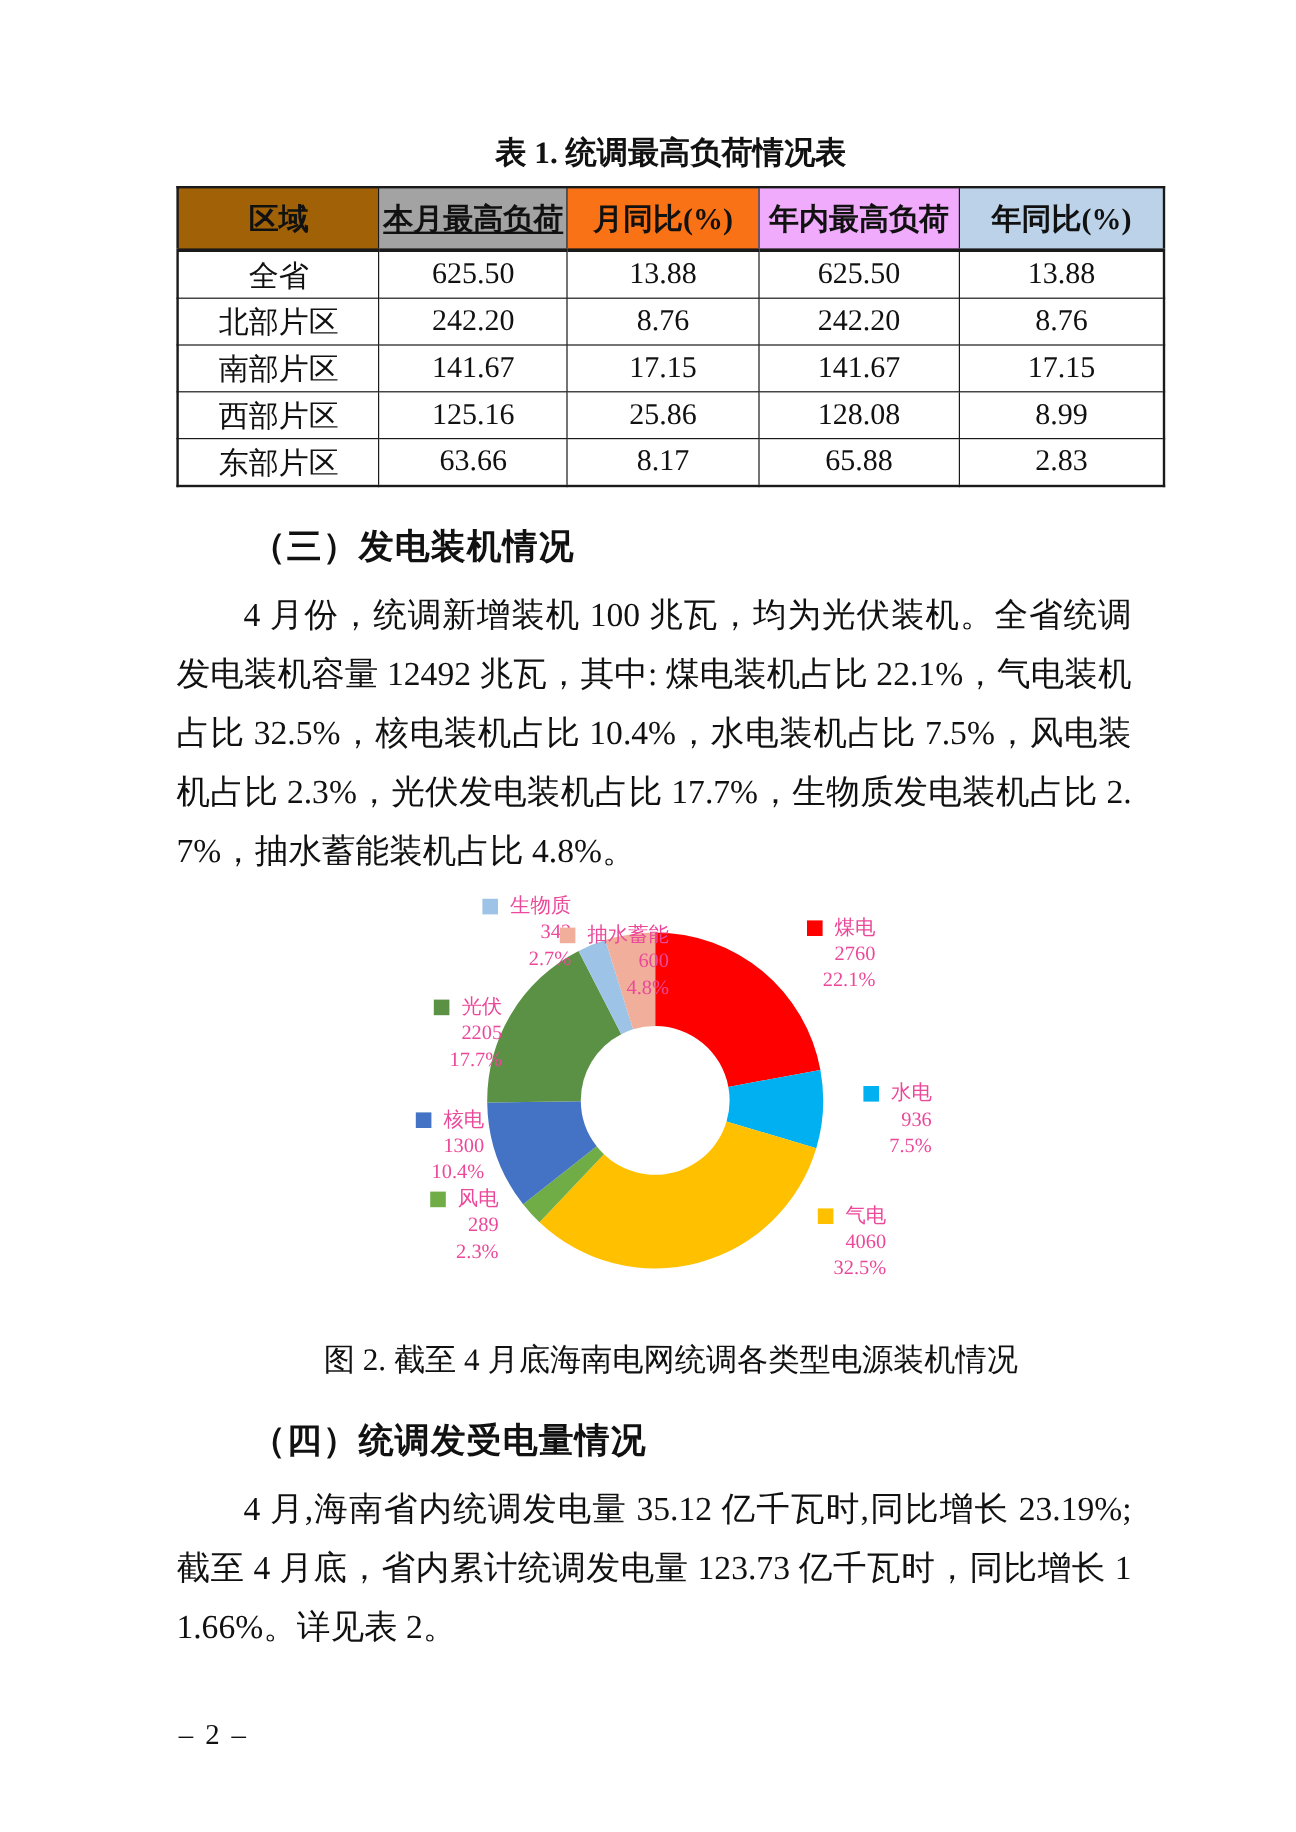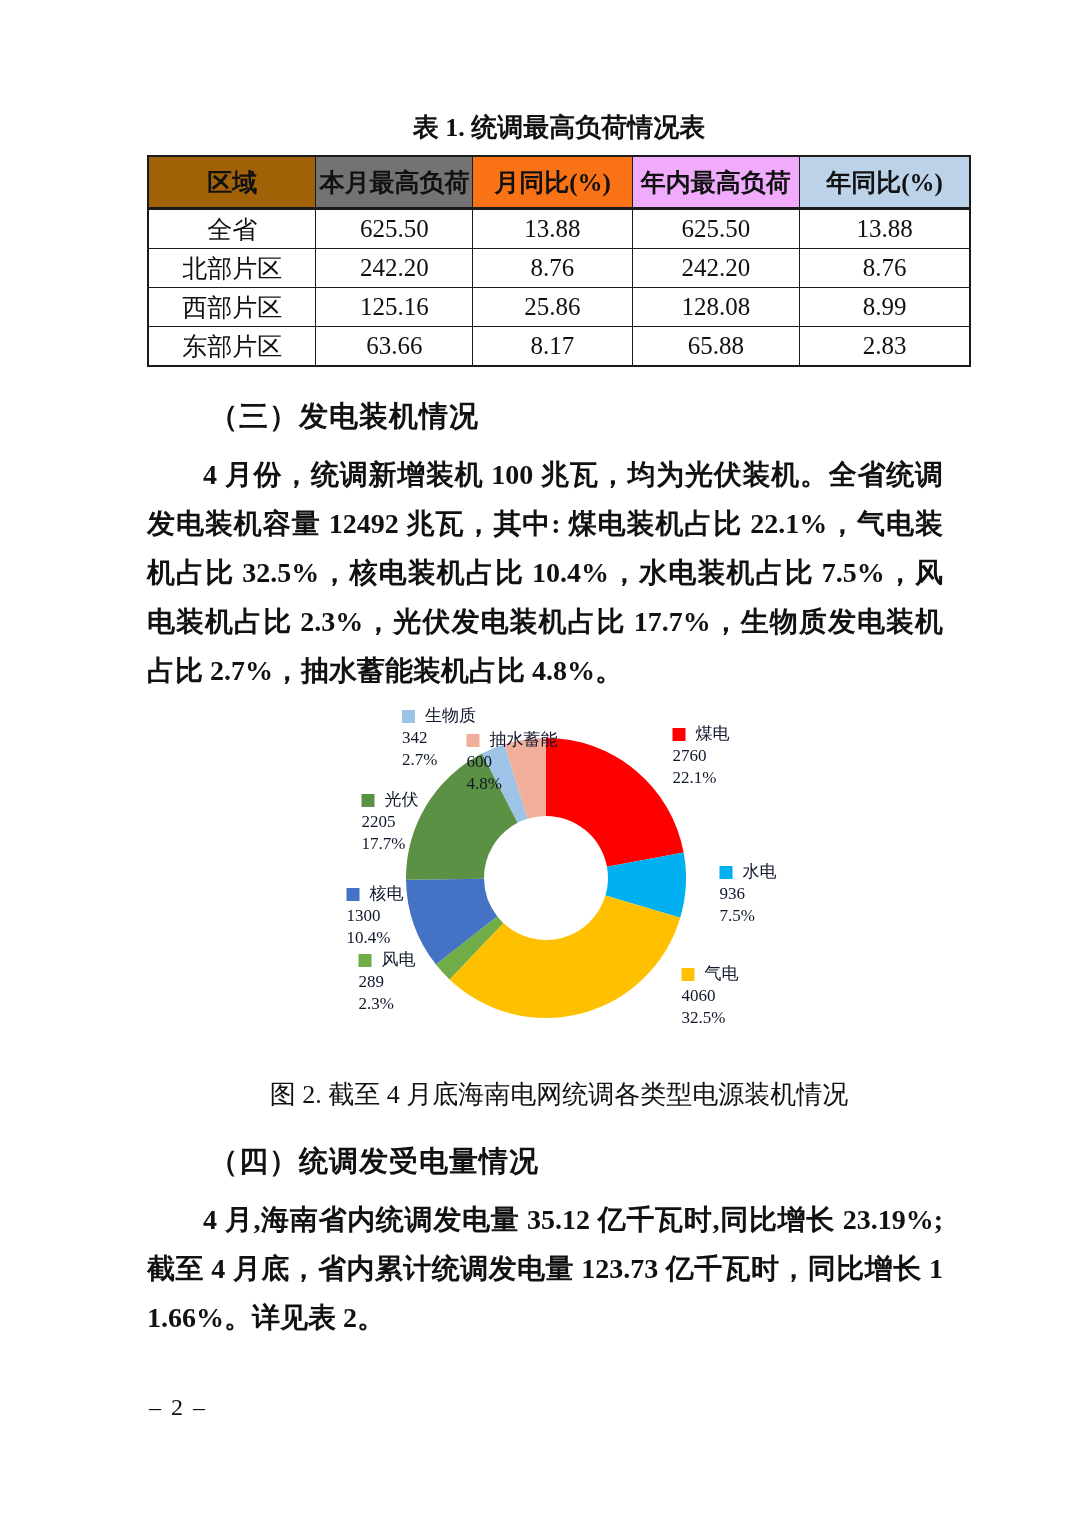--- a/index.html
+++ b/index.html
@@ -57,36 +57,35 @@
     letter-spacing: 1px;
   }
   .body-par {
     font-size: 28px;
     line-height: 49px;
     text-align: justify;
     text-indent: 2em;
     margin-top: 13px;
     margin-right: 28px;
     word-break: break-all;
-    font-weight: bold;
   }
   
   .chart-area {
     position: relative;
     height: 350px;
     margin-top: 6px;
   }
   .donut-svg { position: absolute; left: 255px; top: 33px; }
   .pie-label {
     position: absolute;
     transform: translateX(-50%);
-    text-align: left;
+    text-align: right;
     font-size: 17px;
     line-height: 22px;
-    color: #0f172a;
+    color: #ec4899;
     white-space: nowrap;
   }
   .pl-row { display: flex; align-items: center; justify-content: center; gap: 10px; }
   .swatch { width: 13px; height: 13px; display: inline-block; }
   .fig-caption {
     text-align: center;
     font-size: 26px;
     margin-top: 26px;
   }
   .page-num {
@@ -100,40 +99,47 @@
 <body>
 
 <div class="content">
 
   <div class="tbl-title">表 1. 统调最高负荷情况表</div>
 
   <table class="load-table">
     <thead>
       <tr>
         <th style="width: 20.4%; background: #a16207;">区域</th>
-        <th style="width: 19.1%; background: #737373;">本月最高负荷</th>
+        <th style="width: 19.1%; background: #a3a3a3; text-decoration: underline;">本月最高负荷</th>
         <th style="width: 19.4%; background: #f97316; text-align: center;">月同比(%)</th>
         <th style="width: 20.4%; background: #f0abfc;">年内最高负荷</th>
         <th style="width: 20.7%; background: rgb(188, 210, 232);">年同比(%)</th>
       </tr>
     </thead>
     <tbody>
       <tr>
         <td>全省</td>
         <td>625.50</td>
         <td>13.88</td>
         <td>625.50</td>
         <td>13.88</td>
       </tr>
       <tr>
         <td>北部片区</td>
         <td>242.20</td>
         <td>8.76</td>
         <td>242.20</td>
         <td>8.76</td>
+      </tr>
+      <tr>
+        <td>南部片区</td>
+        <td>141.67</td>
+        <td>17.15</td>
+        <td>141.67</td>
+        <td>17.15</td>
       </tr>
       <tr>
         <td>西部片区</td>
         <td>125.16</td>
         <td>25.86</td>
         <td>128.08</td>
         <td>8.99</td>
       </tr>
       <tr>
         <td>东部片区</td>

